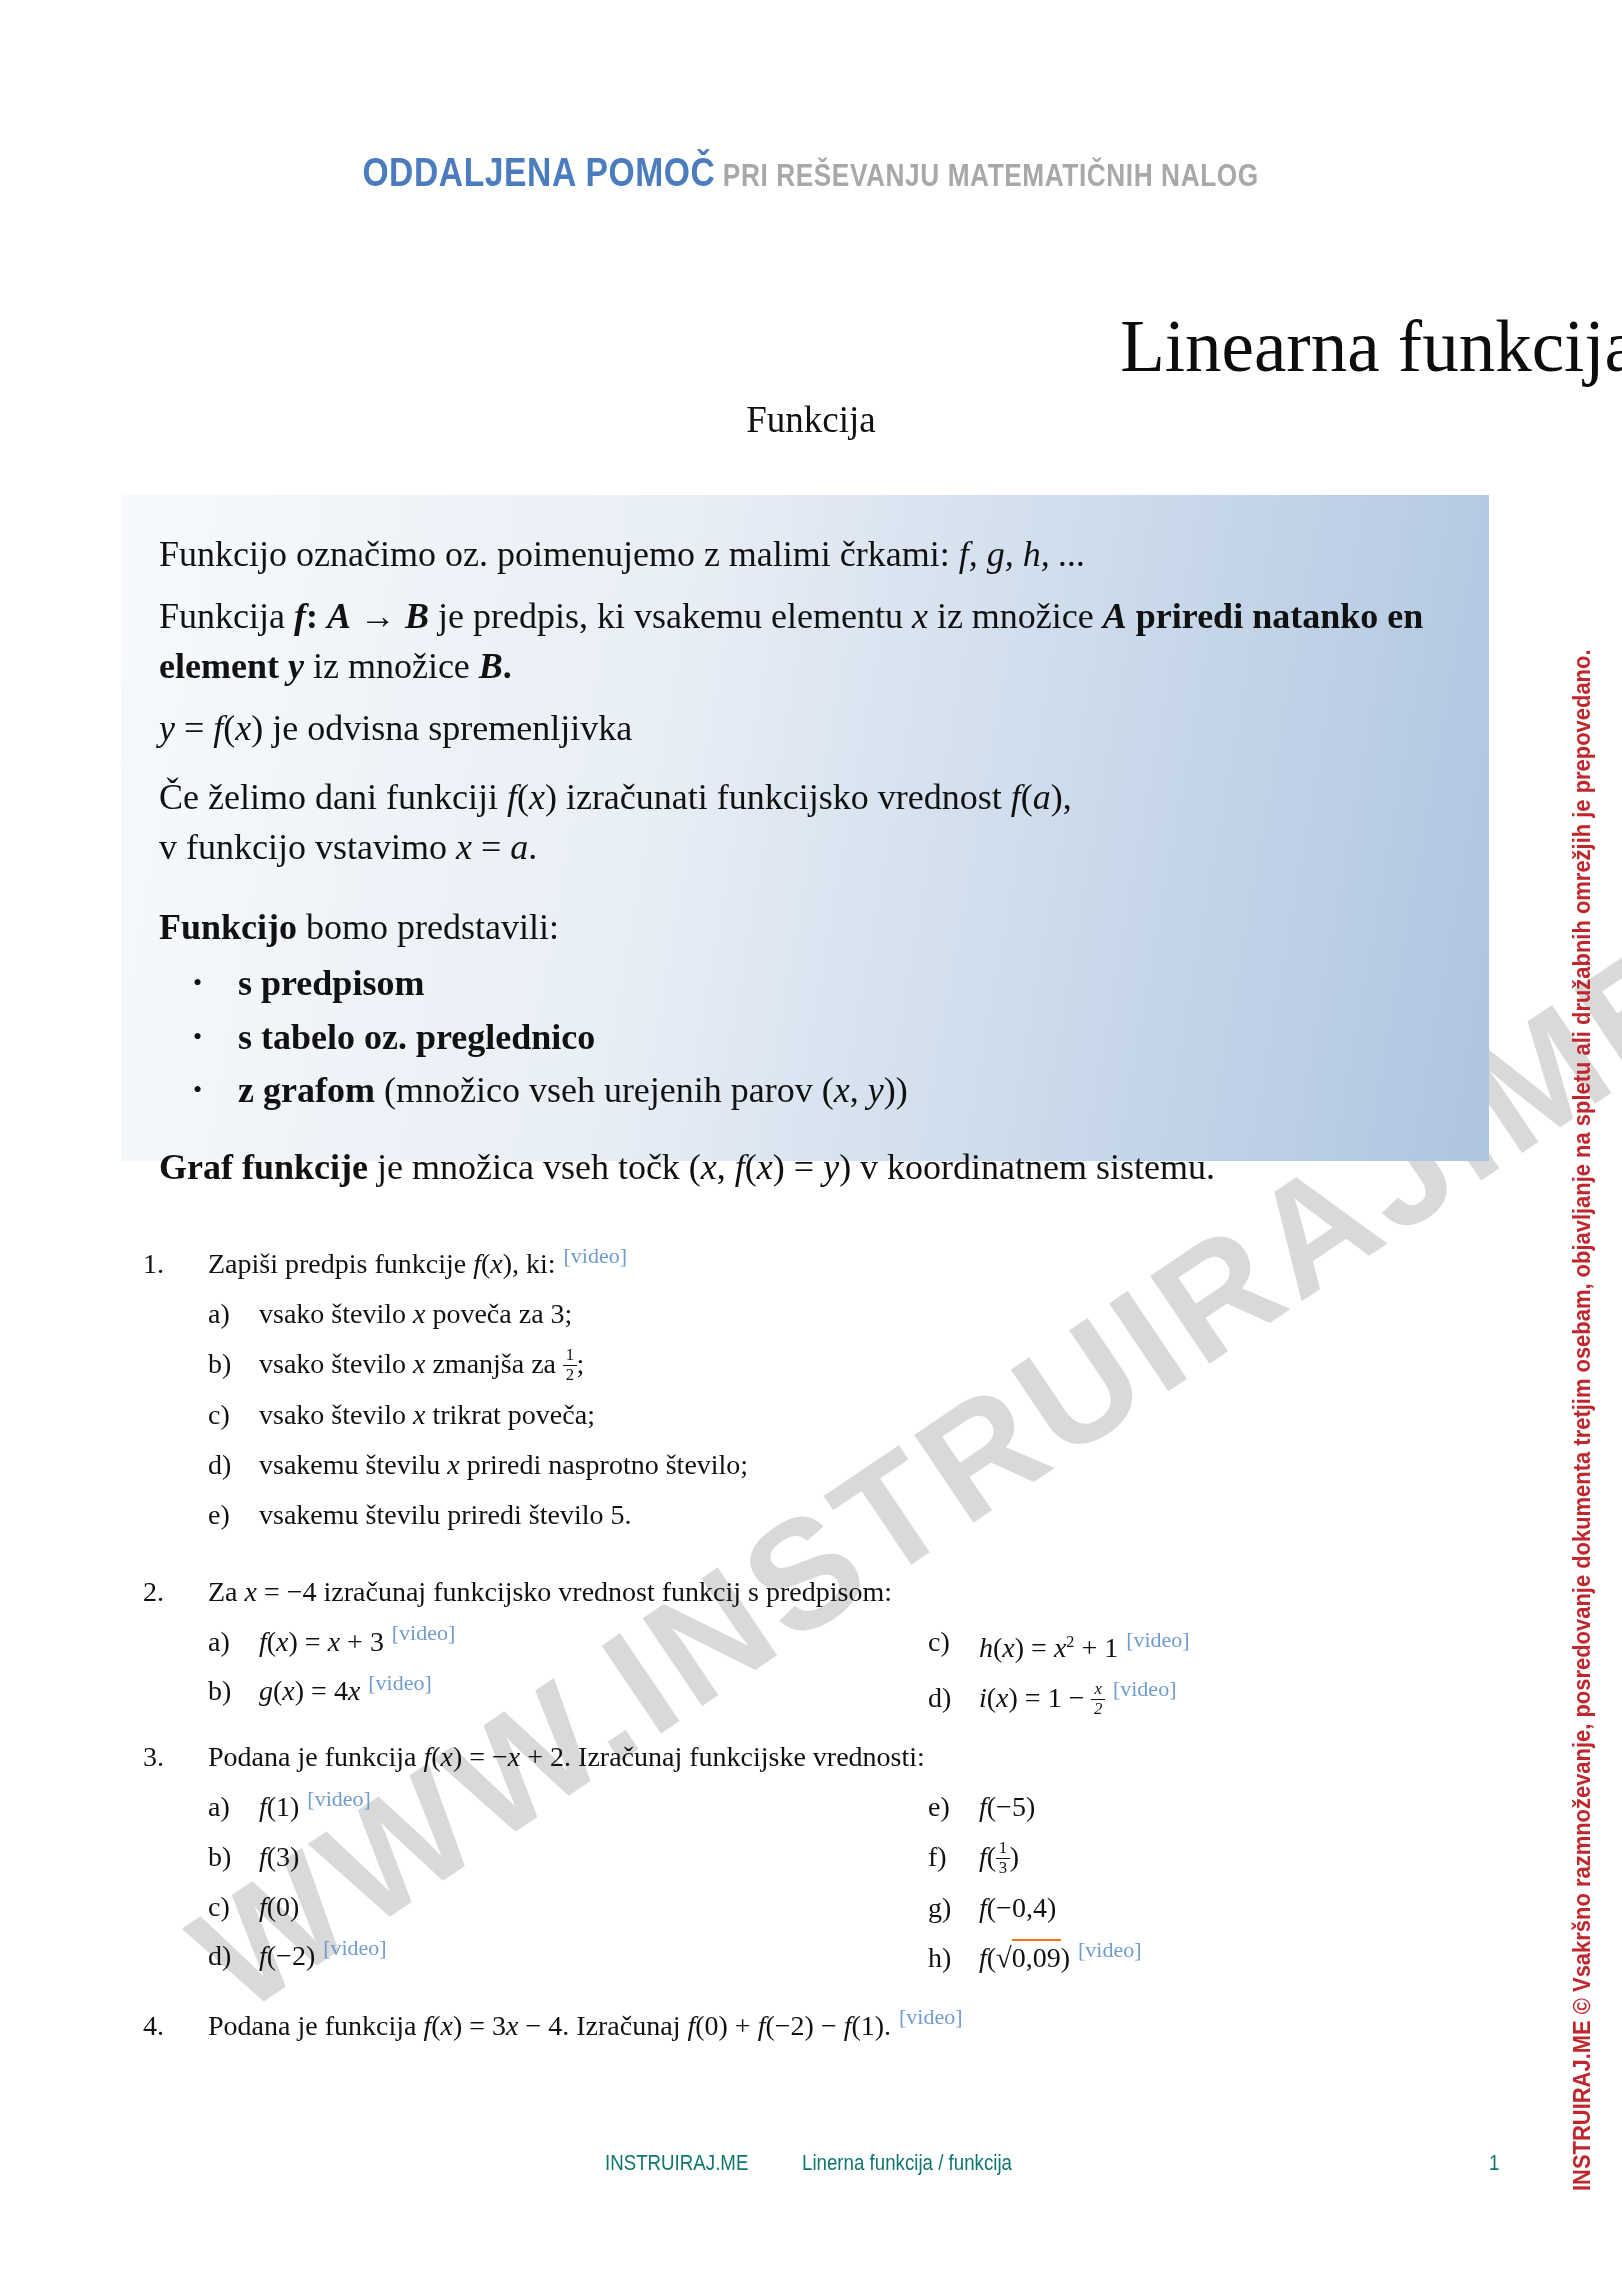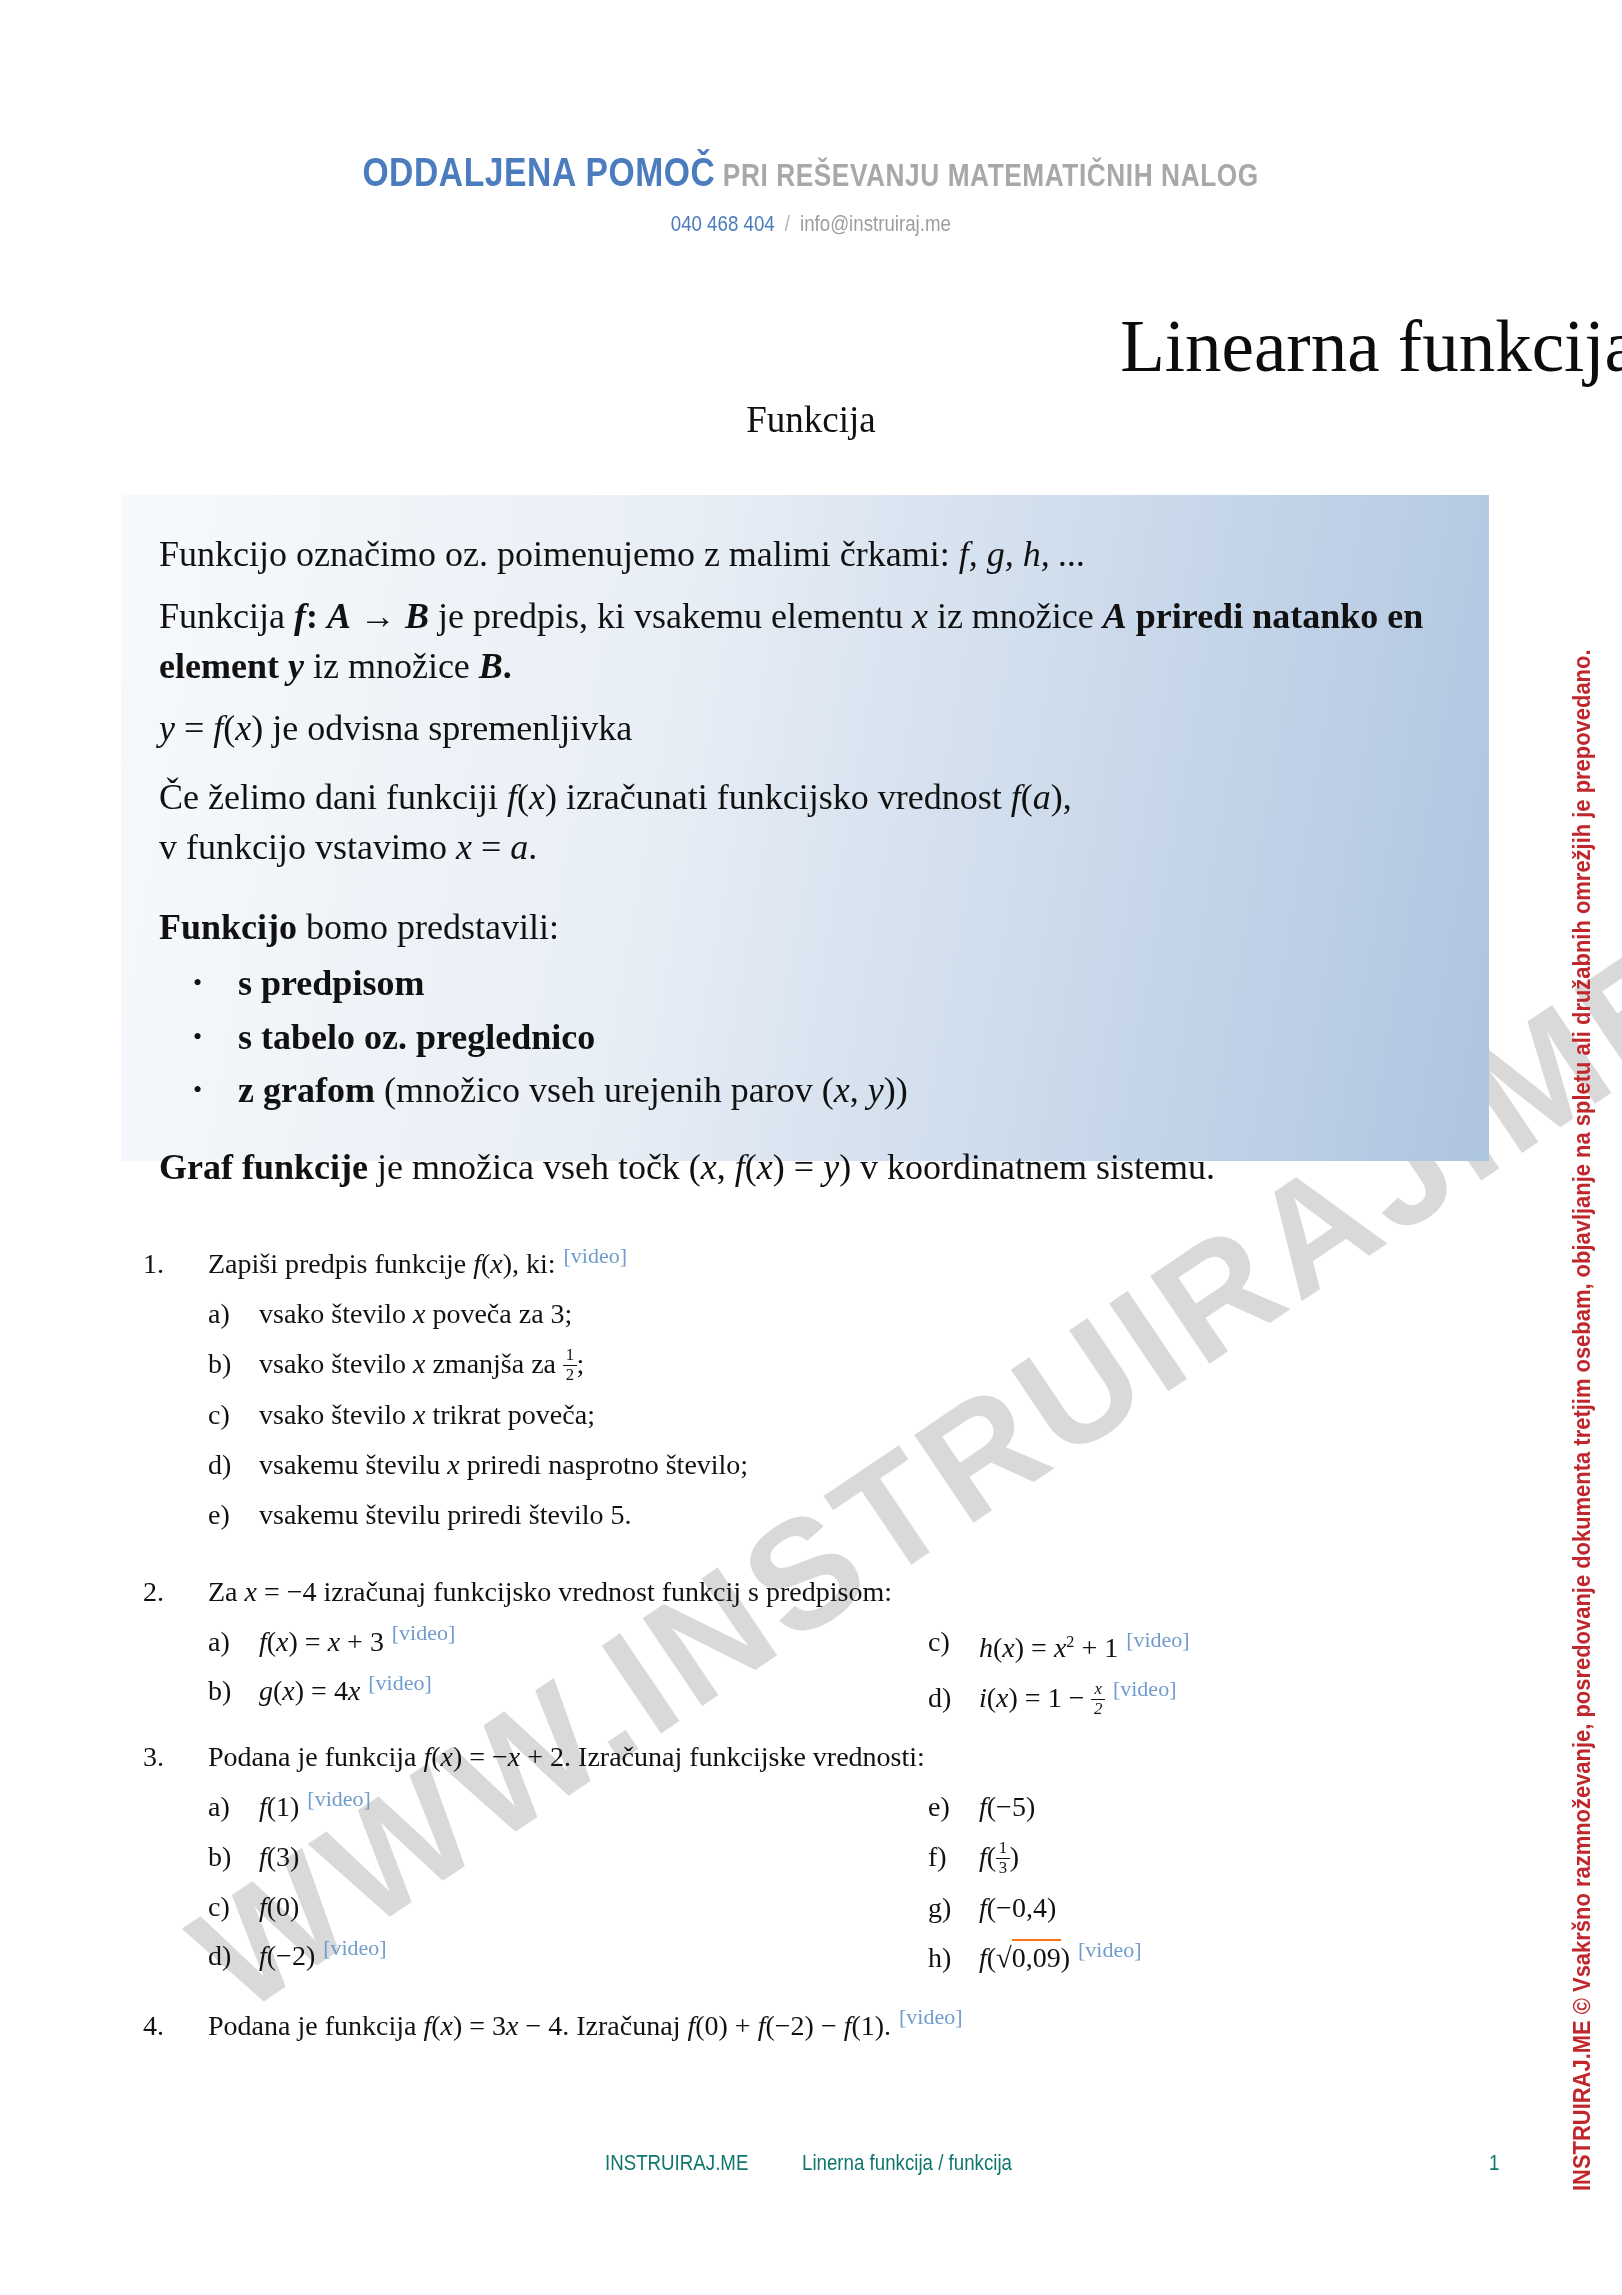--- a/index.html
+++ b/index.html
@@ -84,25 +84,20 @@
 </head>
 <body>
 
 <div class="page">
 
   <div class="hdr">
     <span class="hdr-inner">
       <span class="hdr-brand">ODDALJENA POMOČ</span><span class="hdr-tag">PRI REŠEVANJU MATEMATIČNIH NALOG</span>
     </span>
   </div>
-  <div class="hdr2">
-    <span class="hdr2-inner">
-      <span class="hdr2-phone">040 468 404</span><span class="hdr2-sep">/</span><span>info@instruiraj.me</span>
-    </span>
-  </div>
 
   <div class="title">Linearna funkcija</div>
   <div class="subtitle">Funkcija</div>
 
   <div class="watermark">WWW.INSTRUIRAJ.ME</div>
 
   <div class="box">
     <div class="blk">
         <div><span class="">Funkcijo označimo oz. poimenujemo z malimi črkami: </span><span class="it">f, g, h, ...</span></div>
       </div>

